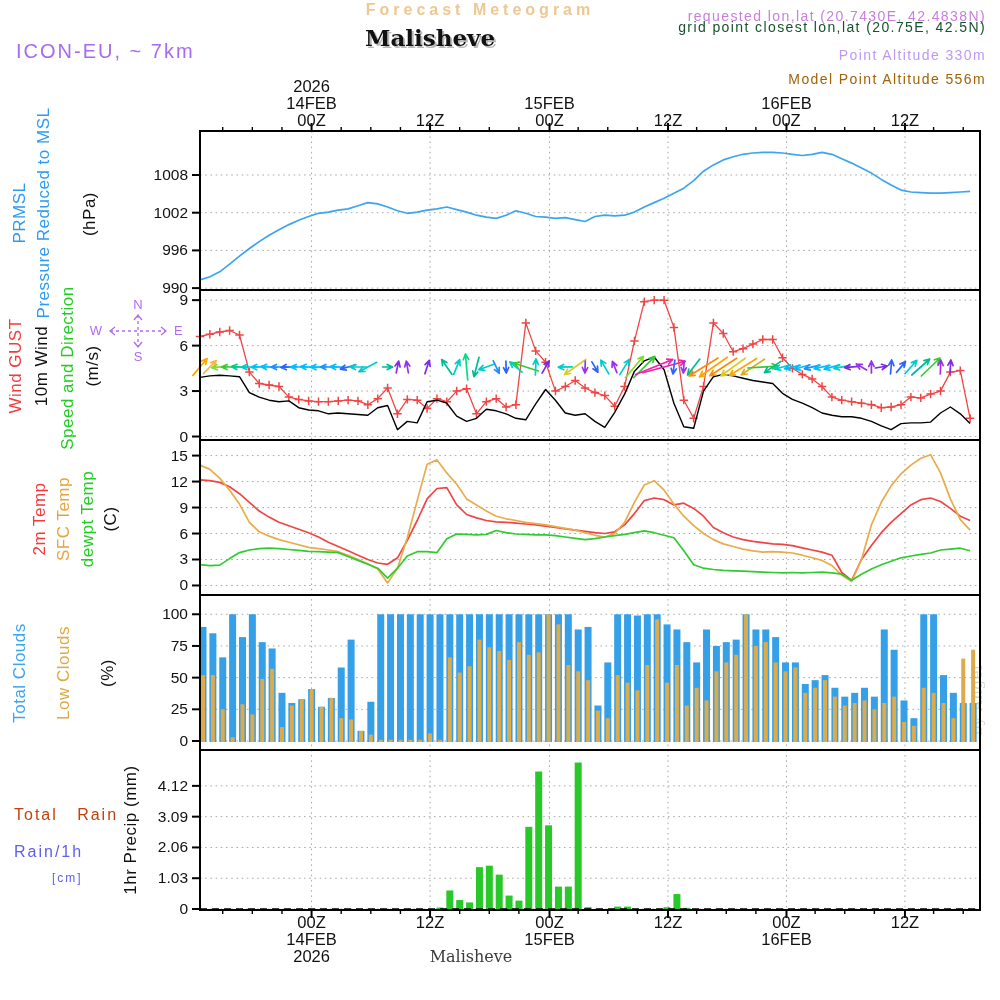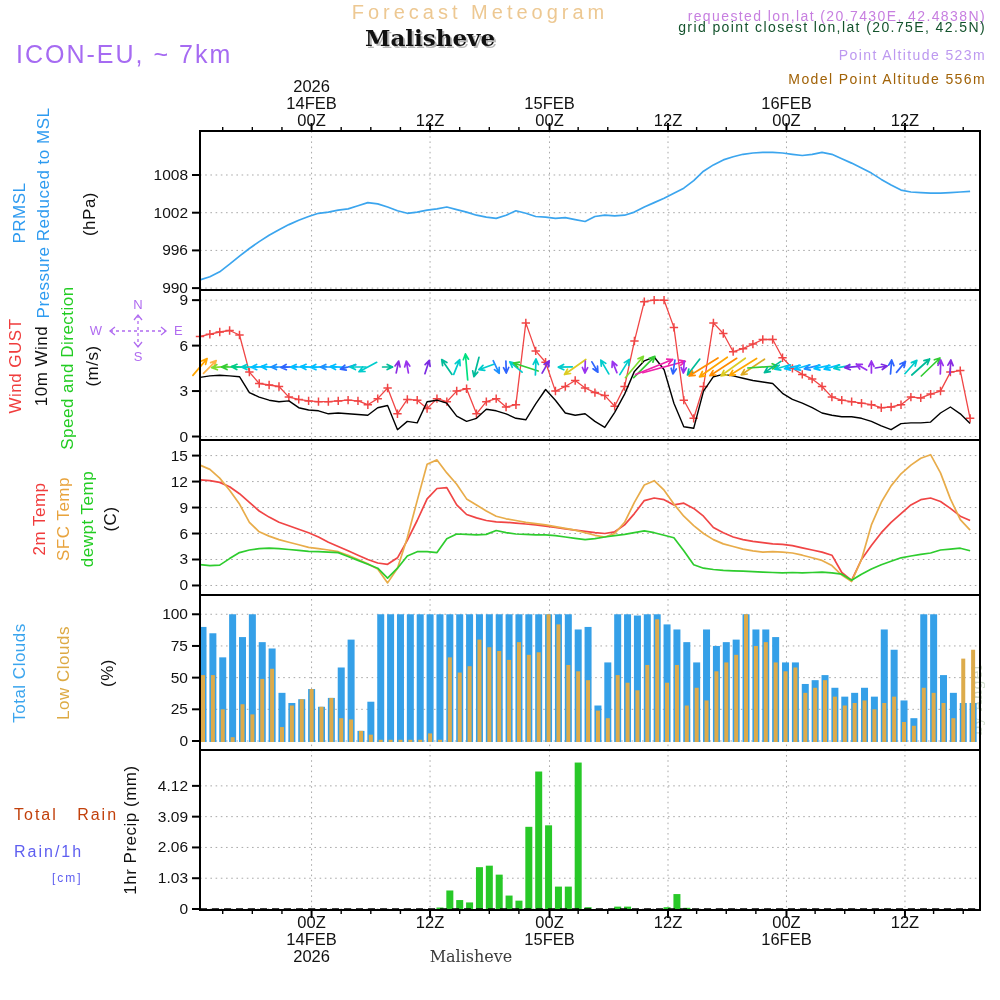--- a/index.html
+++ b/index.html
@@ -11,27 +11,27 @@
           font-size:17px;letter-spacing:0.5px;}
   .hdr-right{position:absolute;right:14px;text-align:right;font-size:14px;letter-spacing:1.4px;}
   svg text{font-family:"Liberation Sans",sans-serif;}
   .serif{font-family:"DejaVu Serif","Liberation Serif",serif;}
 </style>
 </head>
 <body>
 
 <div id="stage">
 
-  <div class="lbl" style="left:480px;top:1px;transform:translateX(-50%);font-size:20px;letter-spacing:4px;color:#EDC892;">Forecast Meteogram</div>
+  <div class="lbl" style="left:480px;top:1px;transform:translateX(-50%);font-size:16px;letter-spacing:4px;color:#EDC892;font-weight:bold;">Forecast Meteogram</div>
   <div class="lbl serif" style="left:430px;top:24px;transform:translateX(-50%);font-size:23px;font-weight:bold;color:#111;text-shadow:2px 2px 0 #b9b9b9;">Malisheve</div>
-  <div class="lbl" style="left:16px;top:40px;font-size:25px;letter-spacing:2px;color:#A66BF2;">ICON-EU, ~ 7km</div>
+  <div class="lbl" style="left:16px;top:40px;font-size:20px;letter-spacing:2px;color:#A66BF2;">ICON-EU, ~ 7km</div>
 
   <div class="hdr-right" style="top:8px;color:#C77FE0;">requested lon,lat (20.7430E, 42.4838N)</div>
   <div class="hdr-right" style="top:19px;color:#14532d;">grid point closest lon,lat (20.75E, 42.5N)</div>
-  <div class="hdr-right" style="top:47px;color:#BD99F0;">Point Altitude 523m</div>
+  <div class="hdr-right" style="top:47px;color:#BD99F0;">Point Altitude 330m</div>
   <div class="hdr-right" style="top:65px;color:#a16207;margin-top:6px;">Model Point Altitude 556m</div>
 
   <div class="vlabel" style="left:20px;top:213px;color:#2E9BF0;">PRMSL</div>
   <div class="vlabel" style="left:44px;top:213px;color:#2E9BF0;">Pressure Reduced to MSL</div>
   <div class="vlabel" style="left:90px;top:214px;color:#111;">(hPa)</div>
 
   <div class="vlabel" style="left:16px;top:366px;color:#F03C3C;">Wind GUST</div>
   <div class="vlabel" style="left:42px;top:366px;color:#111;">10m Wind</div>
   <div class="vlabel" style="left:68px;top:368px;color:#22CC22;">Speed and Direction</div>
   <div class="vlabel" style="left:93px;top:366px;color:#111;">(m/s)</div>

